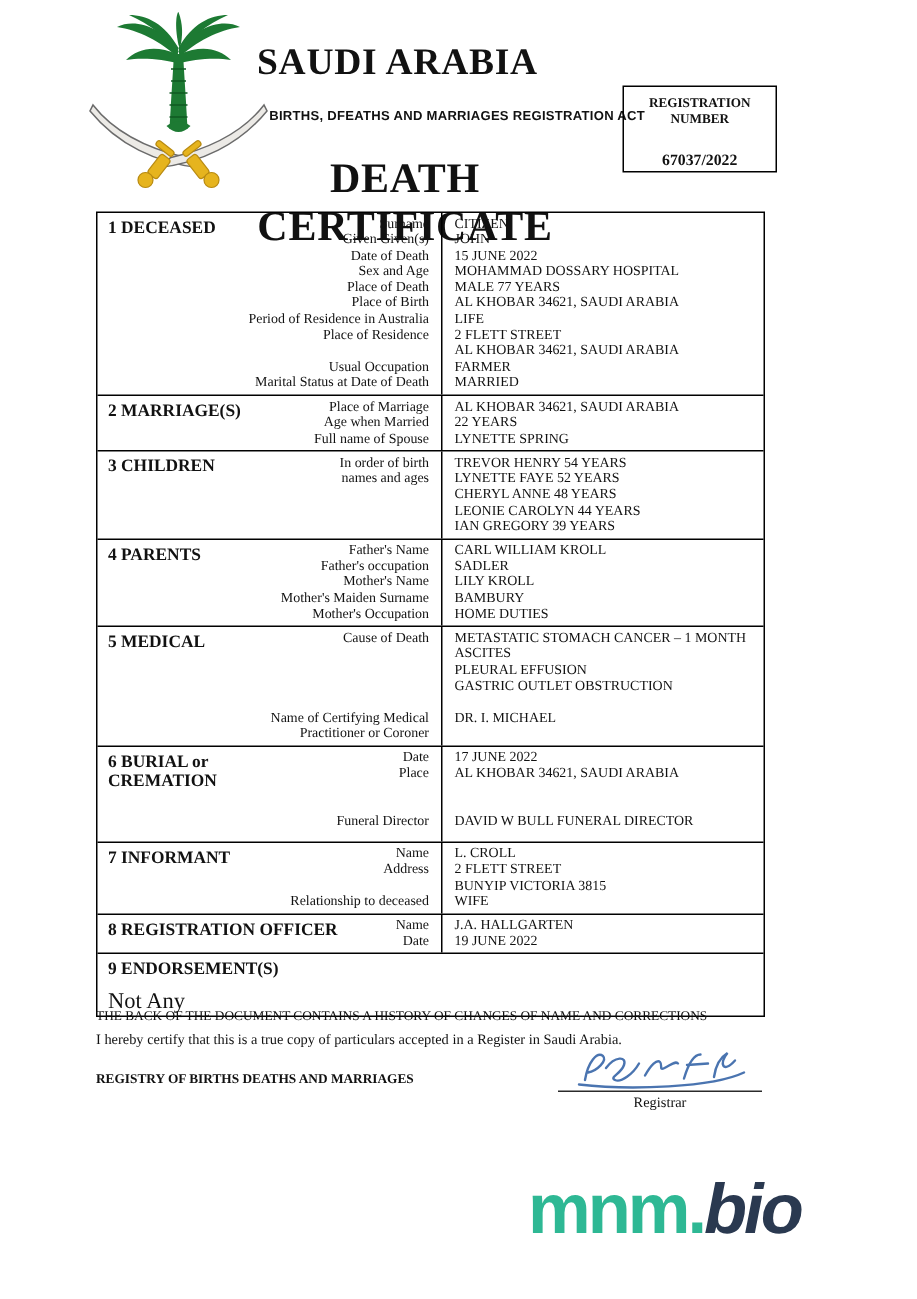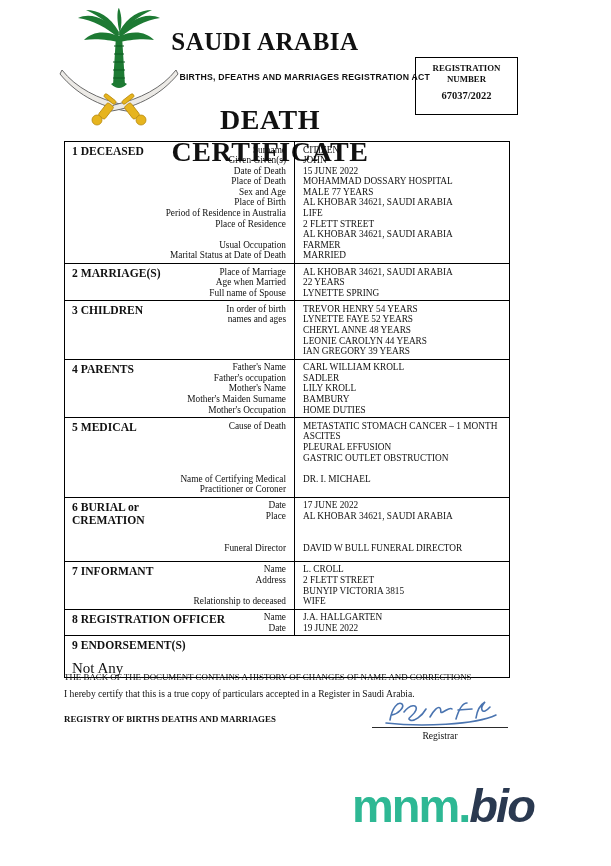--- a/index.html
+++ b/index.html
@@ -10,21 +10,21 @@
   #emblem{position:absolute;left:58px;top:8px;width:122px;height:128px;}
   #country-title{position:absolute;left:120px;top:28px;width:290px;text-align:center;
       font-size:25px;font-weight:bold;letter-spacing:.5px;}
   #act-line{position:absolute;left:100px;top:72px;width:330px;text-align:right;
       font-family:"Liberation Sans",sans-serif;font-size:8.7px;font-weight:bold;letter-spacing:.2px;}
   #doc-title{position:absolute;left:120px;top:104px;width:300px;text-align:center;
       font-size:28px;font-weight:bold;letter-spacing:.5px;}
   #reg-box{position:absolute;left:415px;top:57px;width:103px;height:58px;border:1.6px solid #000;
       text-align:center;box-sizing:border-box;padding-top:5px;}
   #reg-box .reg-label{font-size:8.8px;font-weight:bold;line-height:10.5px;padding:0 10px;}
-  #reg-box .reg-number{font-size:10.5px;font-weight:bold;margin-top:6px;text-align:center;}
+  #reg-box .reg-number{font-size:10.5px;font-weight:bold;margin-top:18px;text-align:center;}
 
   
   #cert-table{position:absolute;left:64px;top:141px;width:446px;border:1.6px solid #000;box-sizing:border-box;}
   .section{display:flex;position:relative;border-top:1px solid #000;box-sizing:border-box;}
   .section:first-child{border-top:none;}
   .sec-left{width:229px;box-sizing:border-box;text-align:right;padding:2.5px 8px 2px 6px;}
   .sec-right{flex:1;border-left:1px solid #000;box-sizing:border-box;padding:2.5px 4px 2px 8px;}
   .tline{height:10.6px;line-height:10.6px;font-size:9.3px;white-space:nowrap;}
   .sec-title{position:absolute;left:7px;top:3px;font-weight:bold;font-size:11.6px;line-height:13px;
       text-align:left;max-width:215px;}
@@ -102,22 +102,22 @@
     <div class="reg-number">67037/2022</div>
   </div>
 
   <div id="cert-table">
       <div class="section s1">
         <div class="sec-title">1 DECEASED</div>
         <div class="sec-left">
           <div class="tline">Surname</div>
           <div class="tline">Given Given(s)</div>
           <div class="tline">Date of Death</div>
+          <div class="tline">Sex and Age</div>
           <div class="tline">Place of Death</div>
-          <div class="tline">Sex and Age</div>
           <div class="tline">Place of Birth</div>
           <div class="tline">Period of Residence in Australia</div>
           <div class="tline">Place of Residence</div>
           <div class="tline">&nbsp;</div>
           <div class="tline">Usual Occupation</div>
           <div class="tline">Marital Status at Date of Death</div>
         </div>
         <div class="sec-right">
           <div class="tline">CITIZEN</div>
           <div class="tline">JOHN</div>

